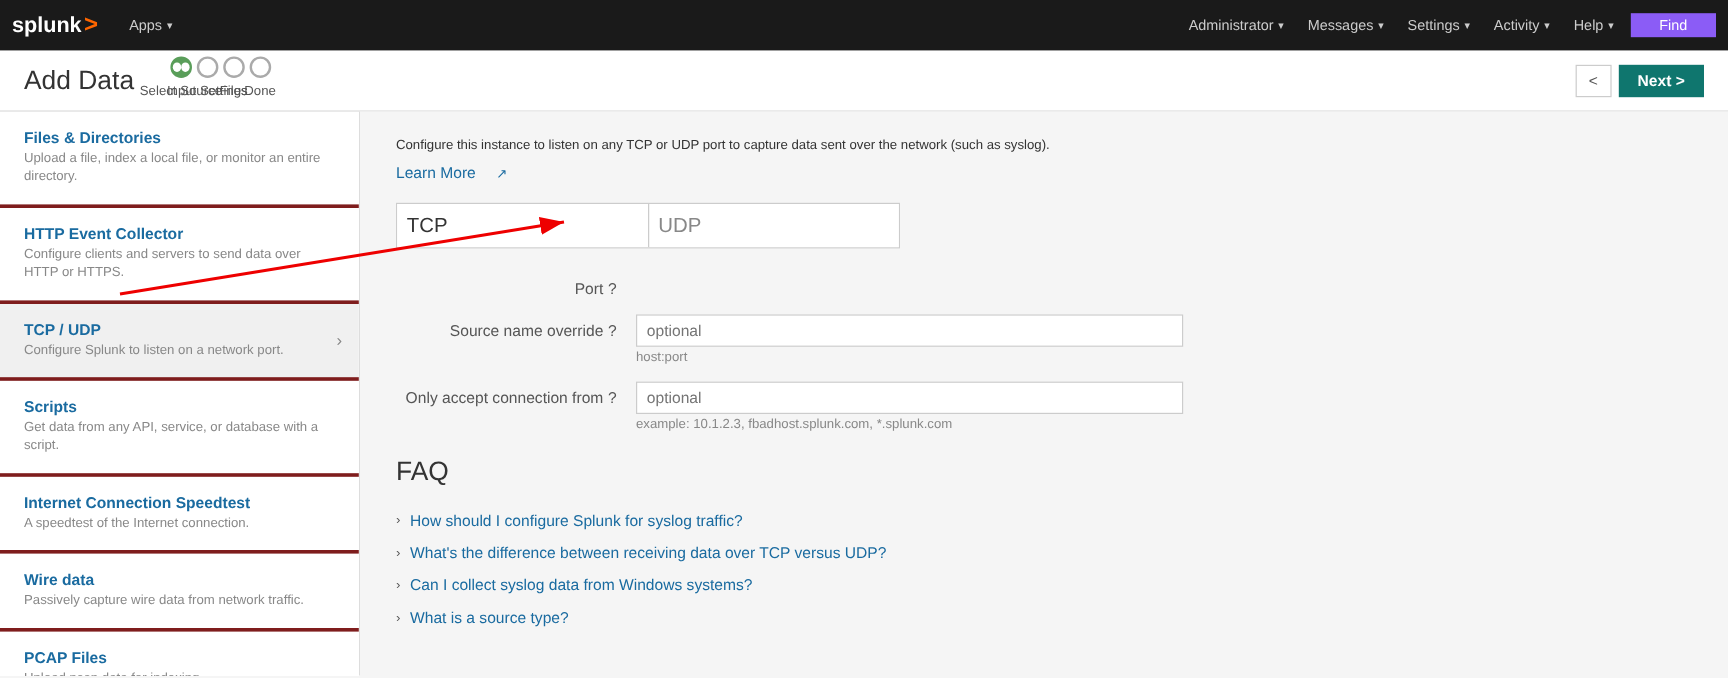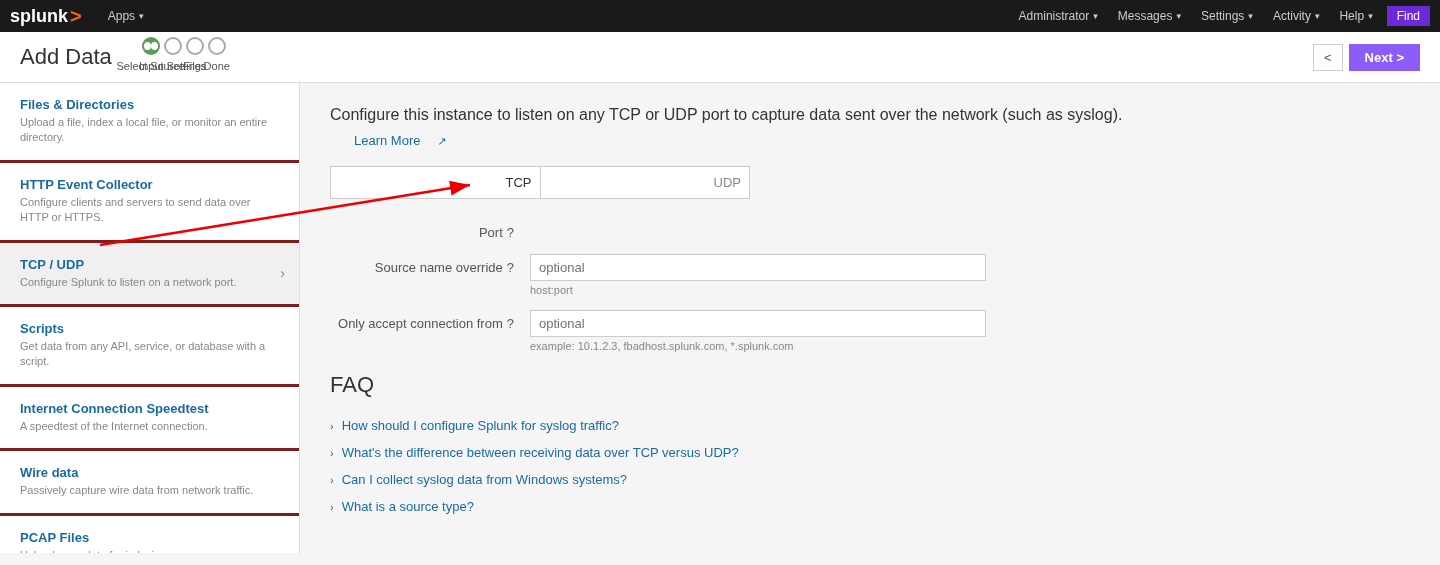--- a/index.html
+++ b/index.html
@@ -1,21 +1,21 @@
 <!DOCTYPE html>
 <html><head>
   <meta charset="utf-8">
   <style>
     * { box-sizing: border-box; margin: 0; padding: 0; }
     body { font-family: Arial, Helvetica, sans-serif; font-size: 13px; background: #f5f5f5; }
 
     
     .topnav {
       background: #1a1a1a;
-      height: 32px;
+      height: 42px;
       display: flex;
       align-items: center;
       padding: 0 10px;
       color: #ccc;
       position: relative;
     }
     .topnav .logo {
       color: #fff;
       font-size: 18px;
       font-weight: bold;
@@ -35,24 +35,24 @@
       height: 100%;
     }
     .topnav-item .arrow { font-size: 9px; margin-left: 4px; }
     .topnav-right {
       margin-left: auto;
       display: flex;
       align-items: center;
       height: 100%;
     }
     .find-btn {
-      background: #6d28d9;
+      background: #8b5cf6;
       color: #fff;
       border: none;
-      padding: 3px 10px;
+      padding: 3px 24px;
       font-size: 12px;
       cursor: pointer;
       margin-left: 4px;
     }
 
     
     .header-bar {
       background: #fff;
       border-bottom: 1px solid #ddd;
       padding: 4px 20px;
@@ -123,21 +123,21 @@
     }
     .btn-prev {
       background: #fff;
       border: 1px solid #ccc;
       padding: 5px 10px;
       cursor: pointer;
       font-size: 13px;
       color: #555;
     }
     .btn-next {
-      background: #8b5cf6;
+      background: #0f766e;
       border: none;
       padding: 6px 16px;
       cursor: pointer;
       font-size: 13px;
       color: #fff;
       font-weight: bold;
     }
 
     
     .main-layout {
@@ -185,50 +185,49 @@
     }
 
     
     .content {
       flex: 1;
       background: #f5f5f5;
       overflow-y: auto;
       padding: 20px 30px;
     }
     .content-desc {
-      font-size: 16px;
+      font-size: 11px;
       color: #333;
       margin-bottom: 6px;
       line-height: 1.5;
     }
     .learn-more {
       color: #1a6ba0;
       font-size: 13px;
       cursor: pointer;
       display: inline-flex;
       align-items: flex-end;
       gap: 17px;
       margin-bottom: 18px;
-      margin-left: 24px;
     }
     .learn-more .ext-icon { font-size: 11px; }
 
     
     .protocol-toggle {
       display: flex;
       margin-bottom: 20px;
       width: 420px;
       border: 1px solid #ccc;
     }
     .protocol-btn {
       flex: 1;
       padding: 8px;
-      text-align: right;
-      cursor: pointer;
-      font-size: 13px;
+      text-align: left;
+      cursor: pointer;
+      font-size: 17px;
       background: #fff;
       color: #555;
     }
     .protocol-btn.active {
       background: #fff;
       color: #333;
       border-right: 1px solid #ccc;
       position: relative;
     }
     .protocol-btn.inactive {

